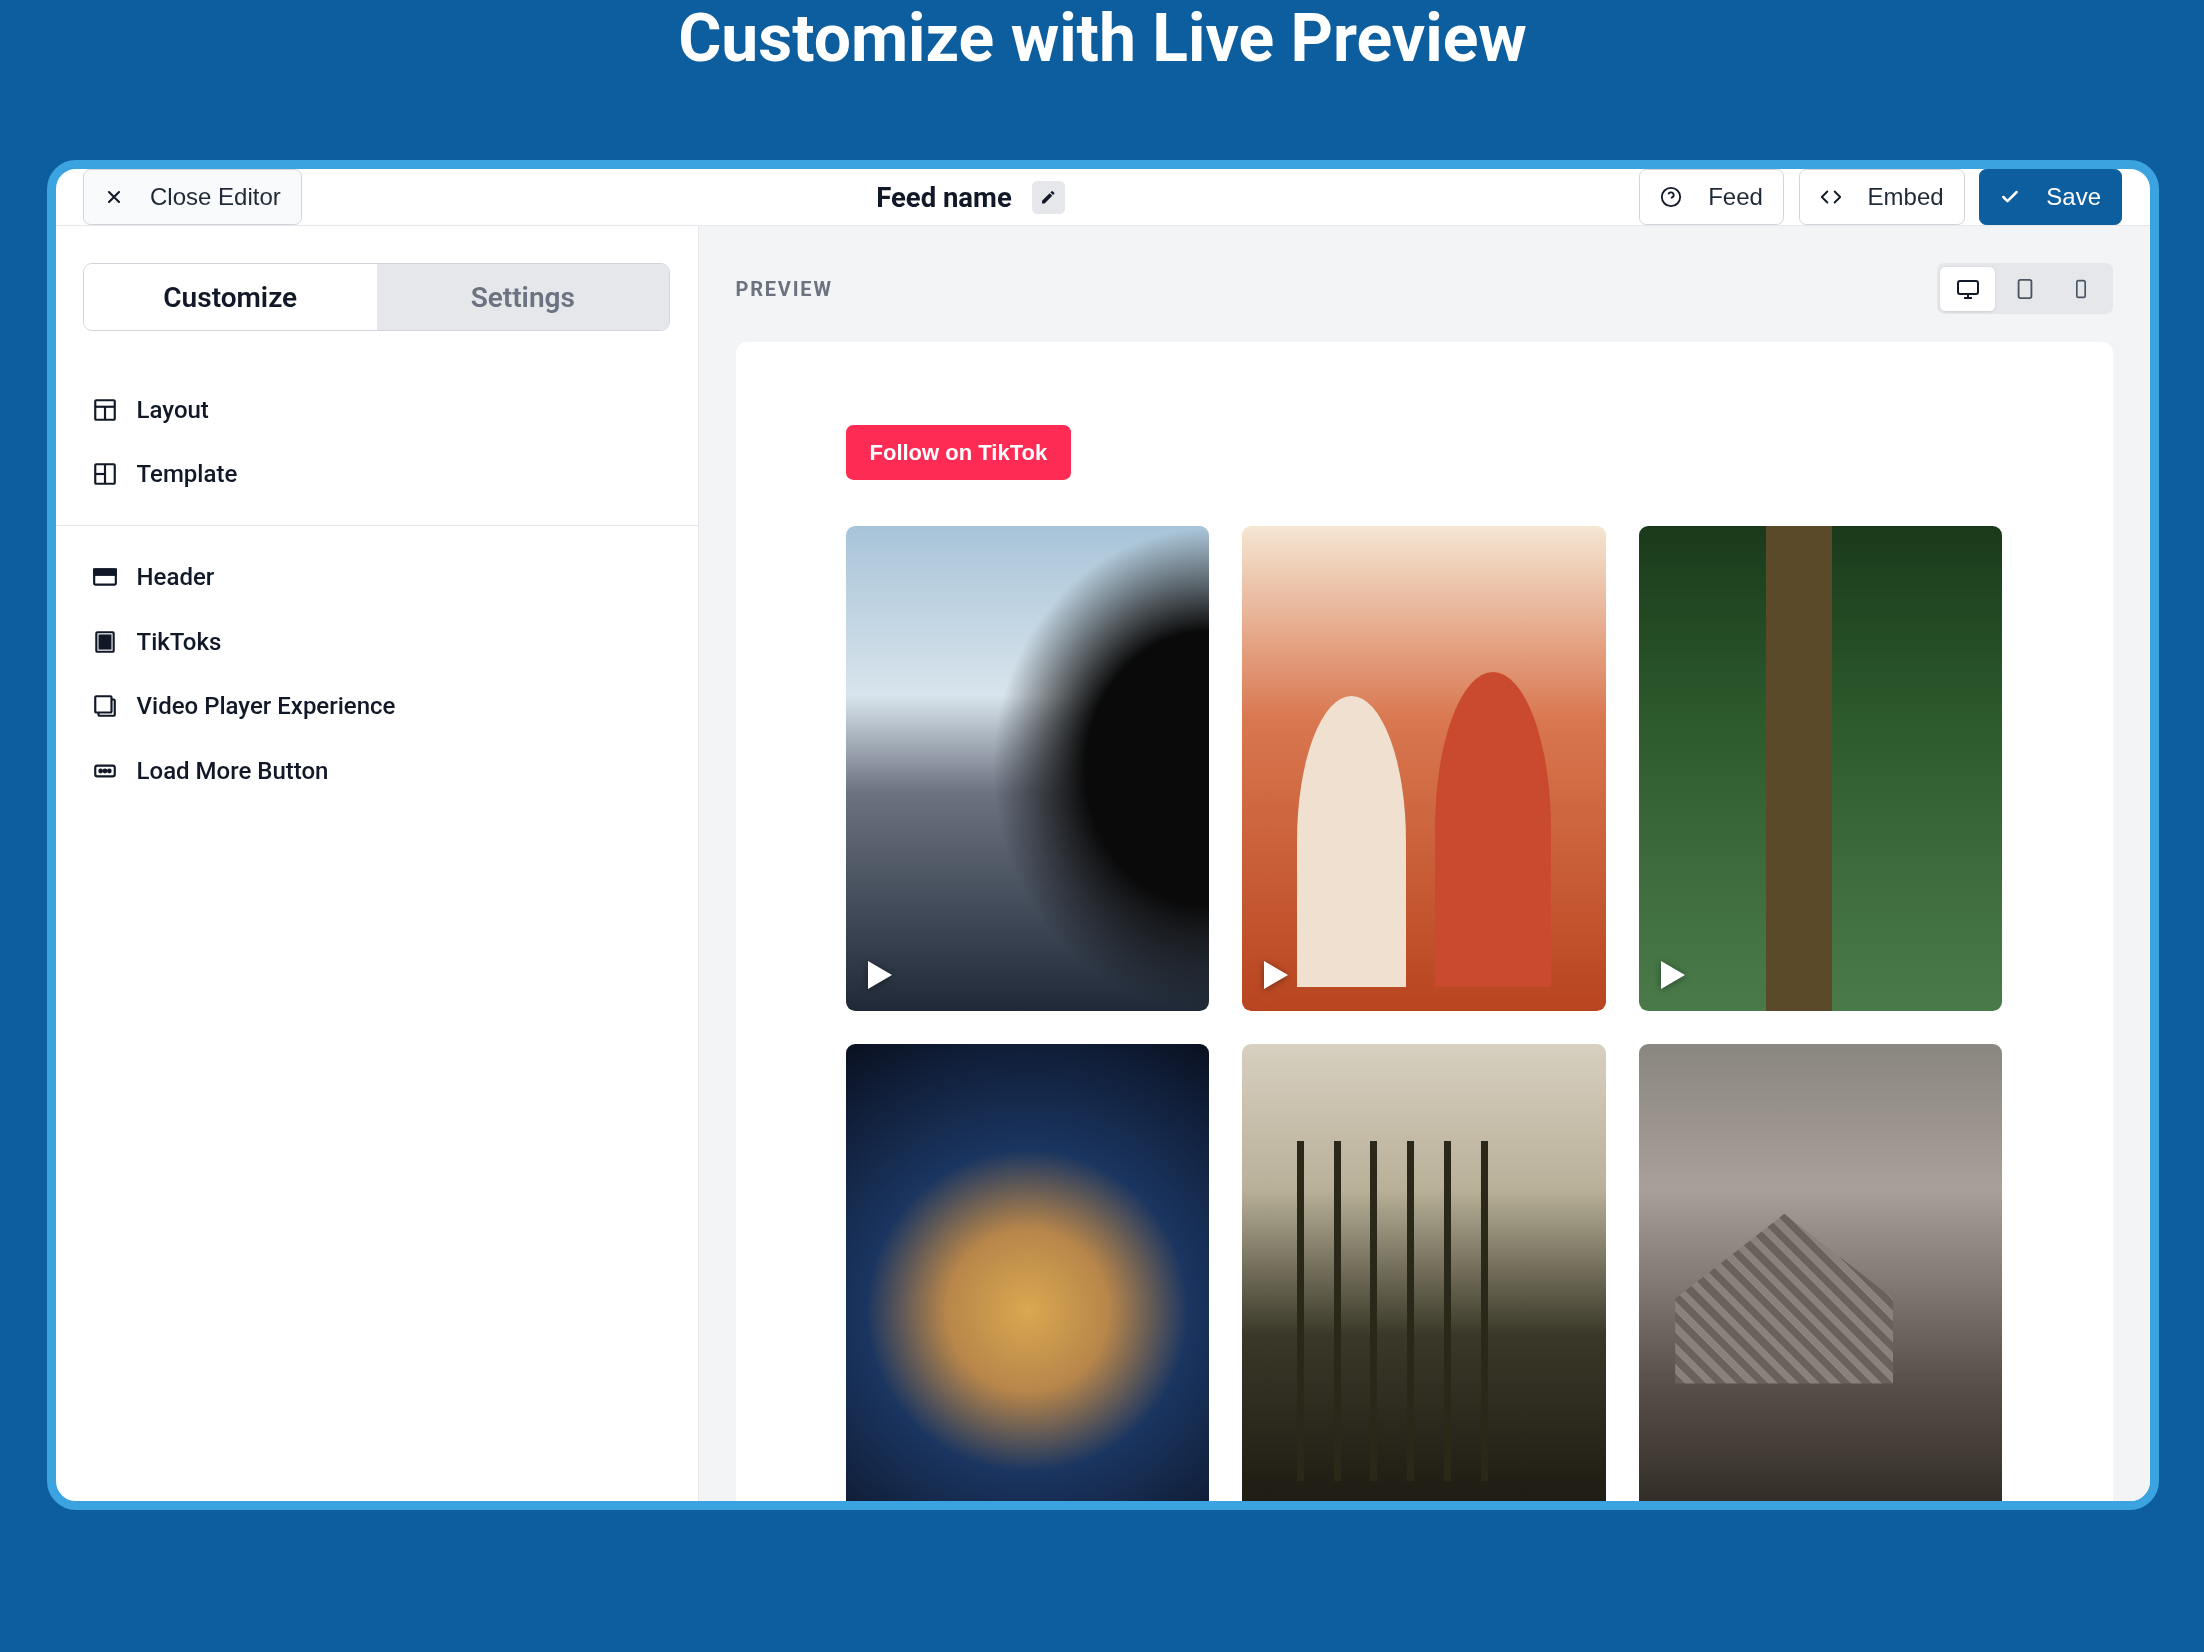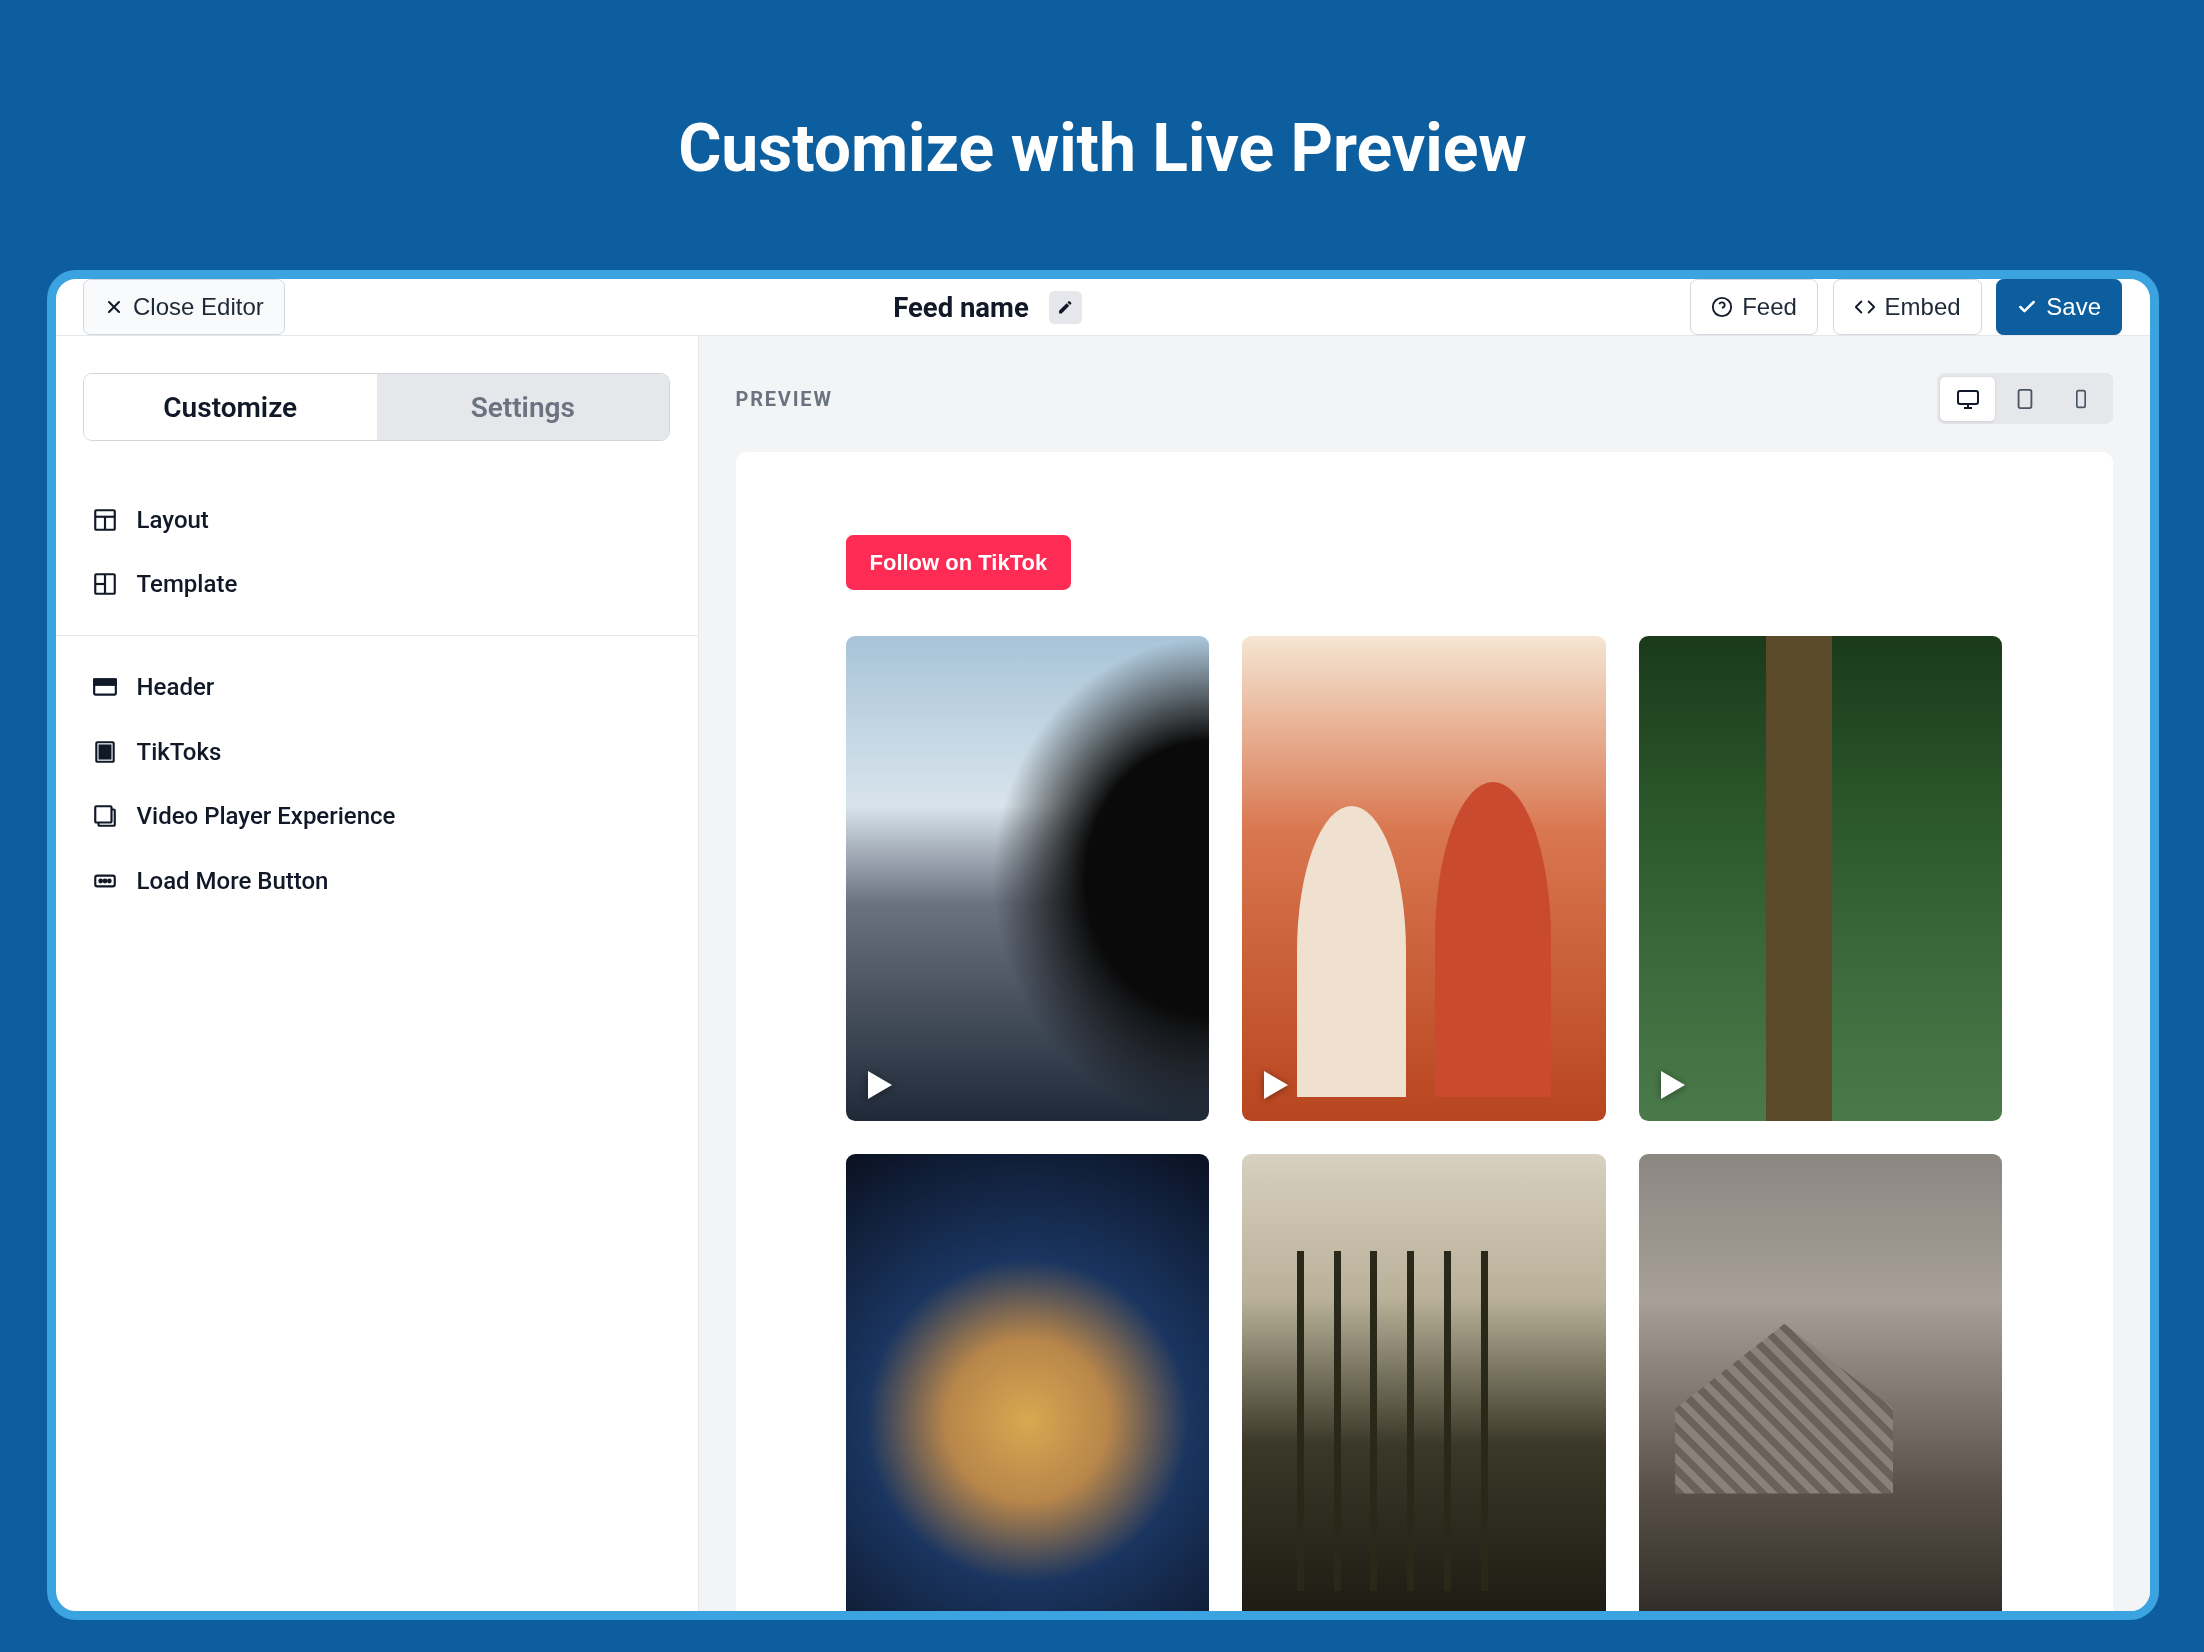--- a/index.html
+++ b/index.html
@@ -9,21 +9,20 @@
   width: 2205px;
   height: 1653px;
   overflow: hidden;
 }
 .outer-wrap {
   width: 2205px;
   height: 1653px;
   display: flex;
   flex-direction: column;
   align-items: center;
-  padding-top: 110px;
 }
 .hero-title {
   color: #ffffff;
   font-size: 66px;
   font-weight: 700;
   text-align: center;
   margin-bottom: 83px;
 }
 .app-window {
   width: 2112px;
@@ -42,21 +41,21 @@
   justify-content: space-between;
   padding: 0 27.5px;
   border-bottom: 0.9px solid #e5e7eb;
 }
 .topbar-left { display: flex; align-items: center; }
 .topbar-center { display: flex; align-items: center; gap: 20px; justify-content: center; }
 .topbar-right { display: flex; align-items: center; gap: 14.7px; }
 .btn {
   display: inline-flex;
   align-items: center;
-  gap: 9px;
+  gap: 26px;
   padding: 13px 20px;
   border: 0.9px solid #d1d5db;
   border-radius: 7.3px;
   background: #ffffff;
   font-size: 24px;
   font-weight: 500;
   color: #1f2937;
   cursor: pointer;
 }
 .btn.ghost { border-color: #d1d5db; background: #f9fafb; }

